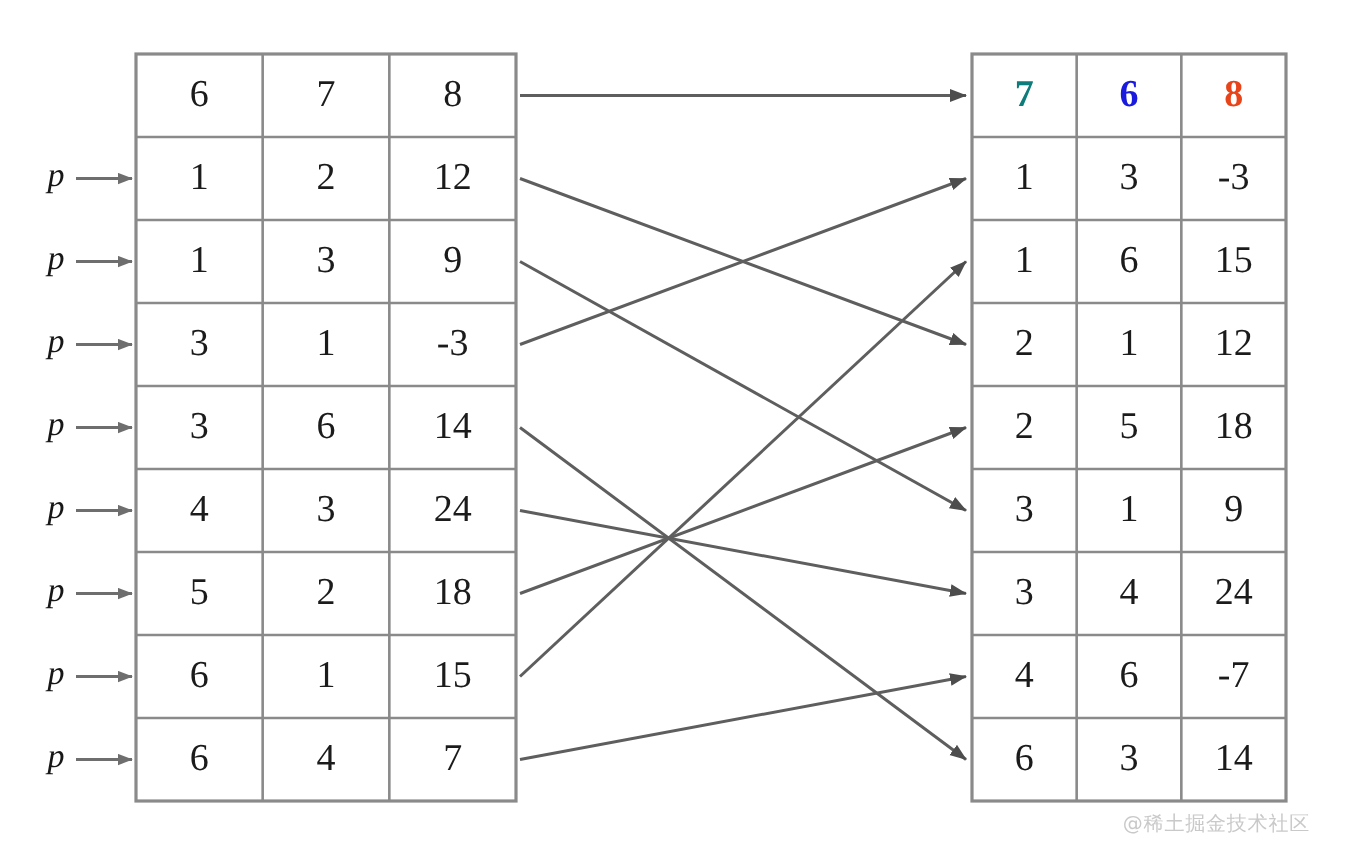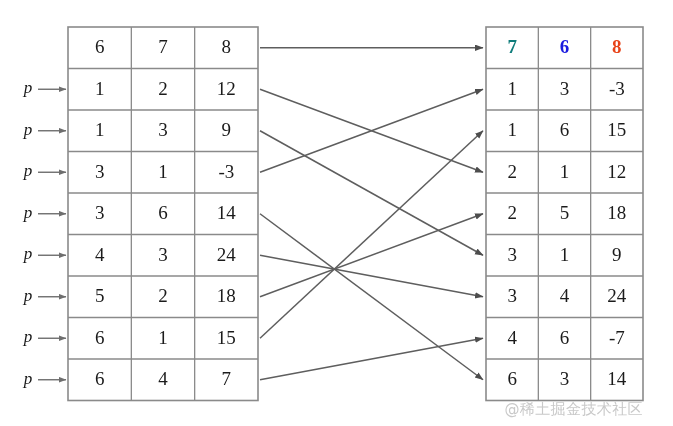--- a/index.html
+++ b/index.html
@@ -59,24 +59,24 @@
     stroke-width: 1.5;
     fill: none;
   }
   .p-arrow {
     stroke: #6e6e6e;
     stroke-width: 1.4;
     fill: none;
   }
   .watermark {
     position: absolute;
-    right: 30px;
+    right: 18px;
     bottom: 7px;
     font-family: "DejaVu Sans", "Liberation Sans", sans-serif;
-    font-size: 15px;
+    font-size: 10px;
     color: #c9c9c9;
     letter-spacing: 0.4px;
     white-space: nowrap;
     user-select: none;
   }
 </style>
 </head>
 <body>
 
 <div id="stage">

